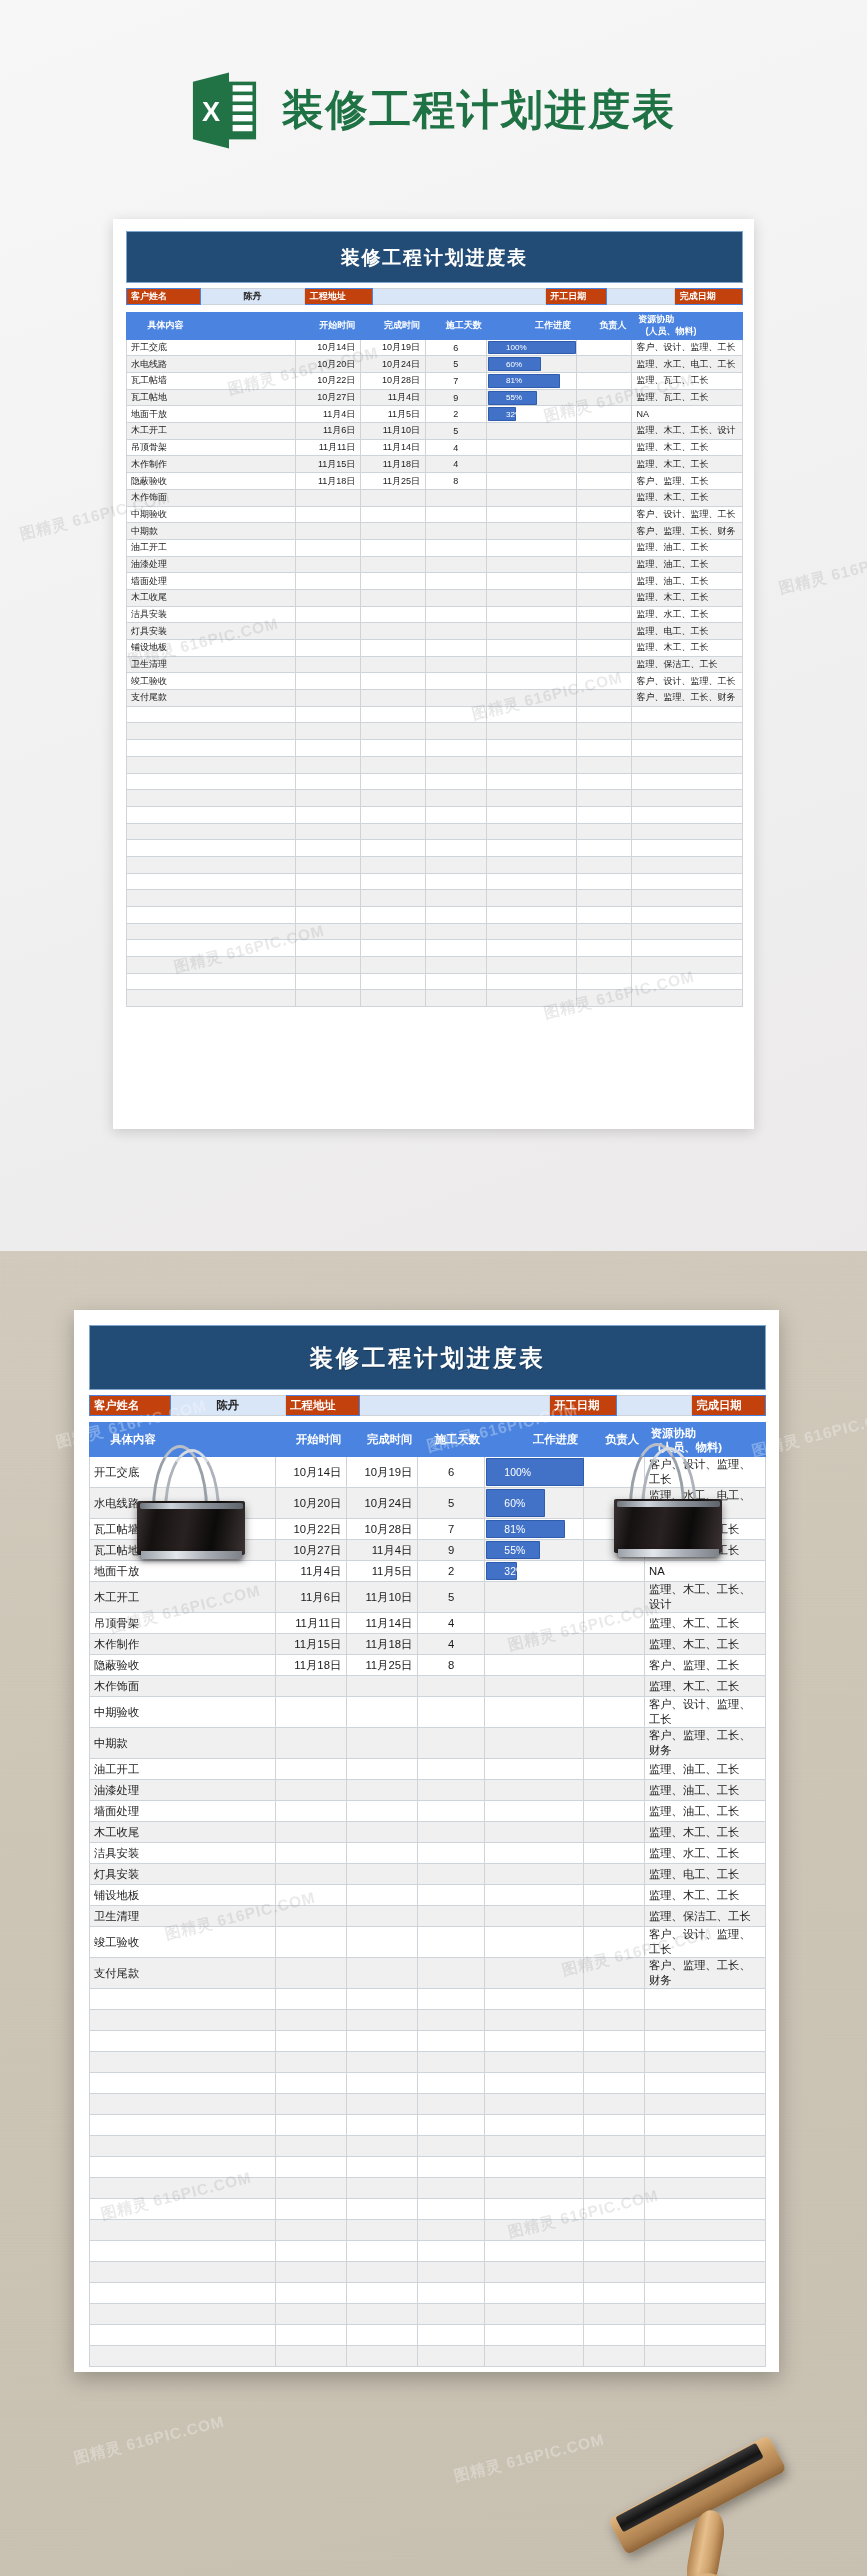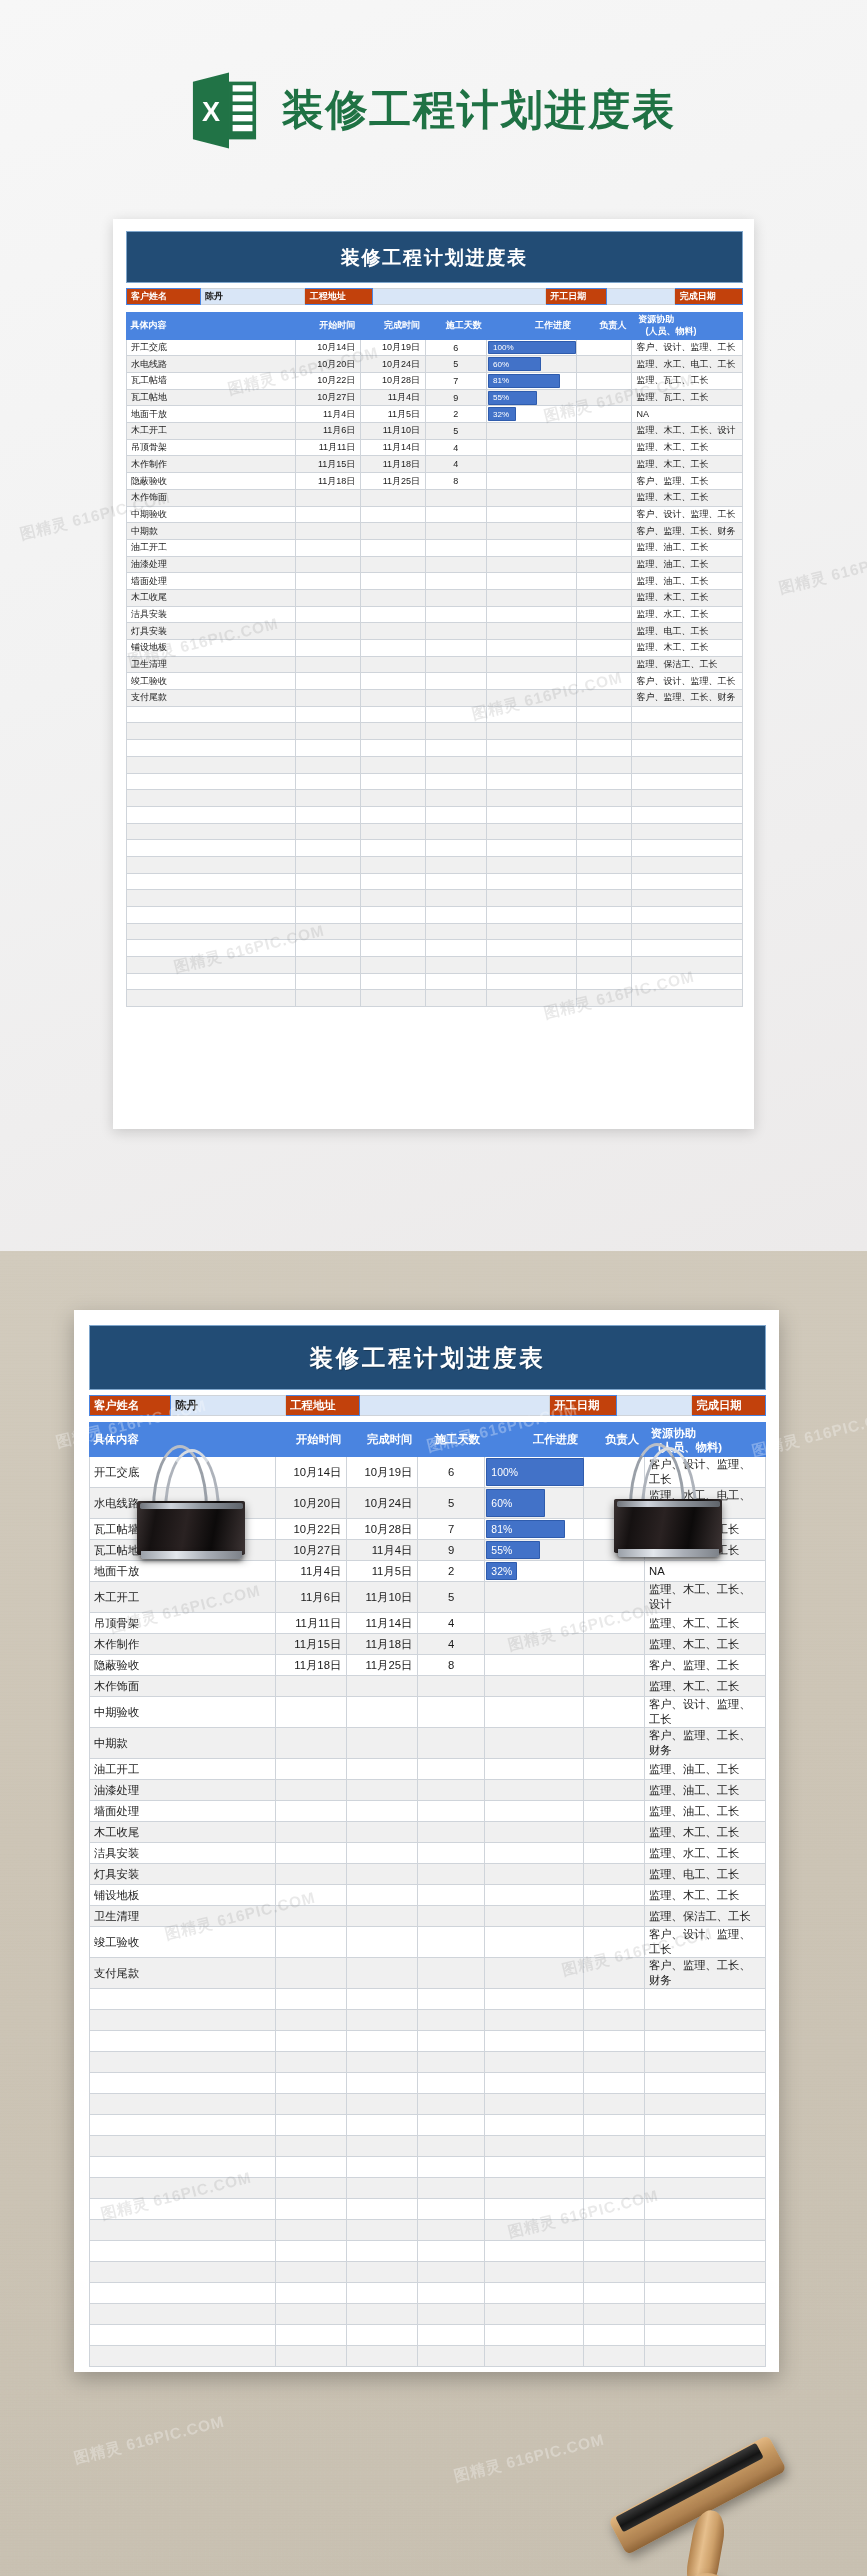--- a/index.html
+++ b/index.html
@@ -128,48 +128,48 @@
 
   table.grid { width:100%; border-collapse: collapse; table-layout: fixed; }
   table.grid td { border: 0.9px solid #cfd4da; padding: 0 4.5px; }
 
   
   .info-tbl { margin-top: 5.4px; }
   .info-tbl td { height: 16.3px; font-size: 9px; font-weight: bold; vertical-align: middle; }
   .sheet2 .info-tbl td { height: 20px; font-size: 11.3px; }
   .lbl  { background: #c2410c; color: #fff; border-color:#4a84e0 !important; }
   .val  { background: #d9e6f7; color: #222; font-weight: normal; }
-  .val.name { text-align:left; }
+  .val.name { text-align:center; }
 
   
   .main-tbl { margin-top: 6.3px; }
   .main-tbl thead td {
     background: #4a84e0; color:#fff; font-weight:bold; text-align:right;
     border-color:#4a84e0 !important;
   }
   .sheet1 .main-tbl thead td { height: 27px; font-size: 9px; }
   .sheet2 .main-tbl thead td { height: 34px; font-size: 11.3px; }
-  .main-tbl thead td.first { text-align:left; padding-left:4px; }
+  .main-tbl thead td.first { text-align:left; padding-left:21px; }
   .main-tbl thead td.res   { text-align:left; padding-left:6.3px; line-height:1.25; }
   .main-tbl thead td.res span.l2 { padding-left: 7.2px; display:block; }
 
   .main-tbl tbody td { color:#1a1a1a; background:#fff; }
   .sheet1 .main-tbl tbody td { height: 16.7px; font-size: 9px; }
   .sheet2 .main-tbl tbody td { height: 21px; font-size: 11.3px; }
   .main-tbl tbody tr.alt td { background: #f0f0f0; }
   .c-task { text-align:left; padding-left:7.2px; }
   .c-date { text-align:right; padding-right:5.4px; }
   .c-days { text-align:center; }
   .c-res  { text-align:left; padding-left:6.3px; }
   .c-prog { padding:0 !important; position:relative; }
 
   .bar {
     position:absolute; left:0.9px; top:0.9px; bottom:0.9px;
     background:#4272c8; color:#fff; display:flex; align-items:center;
-    padding-left:4px; border:0.9px solid #2f5cad; border-radius:0.9px;
+    padding-left:17px; border:0.9px solid #2f5cad; border-radius:0.9px;
   }
   .sheet1 .bar { font-size: 8.1px; }
   .sheet2 .bar { font-size: 10.4px; }
 
   
   .wm {
     position:absolute; color:rgba(120,120,120,.16); font-size:15.4px; font-weight:bold;
     transform: rotate(-14deg); white-space:nowrap; pointer-events:none; z-index:9;
     letter-spacing:0.9px;
   }

